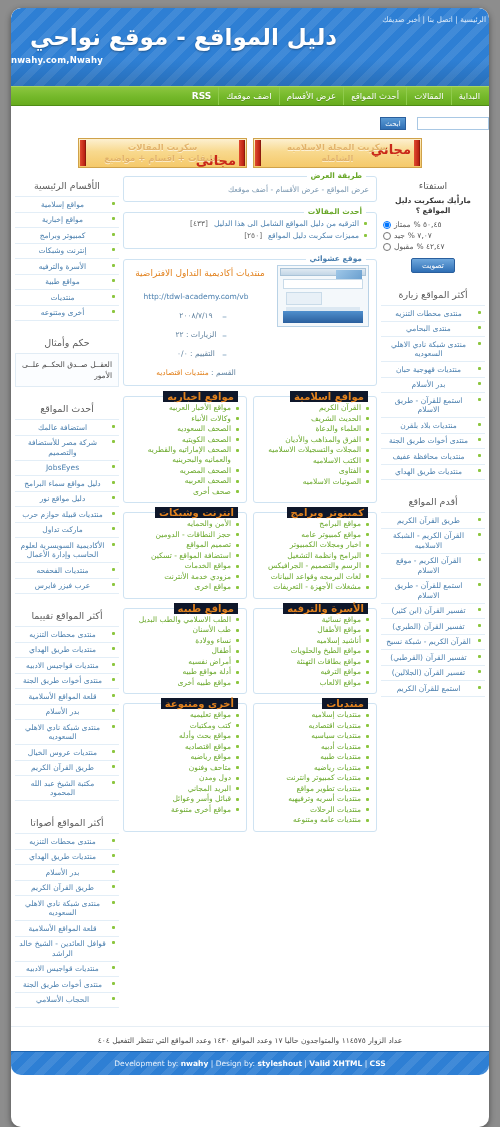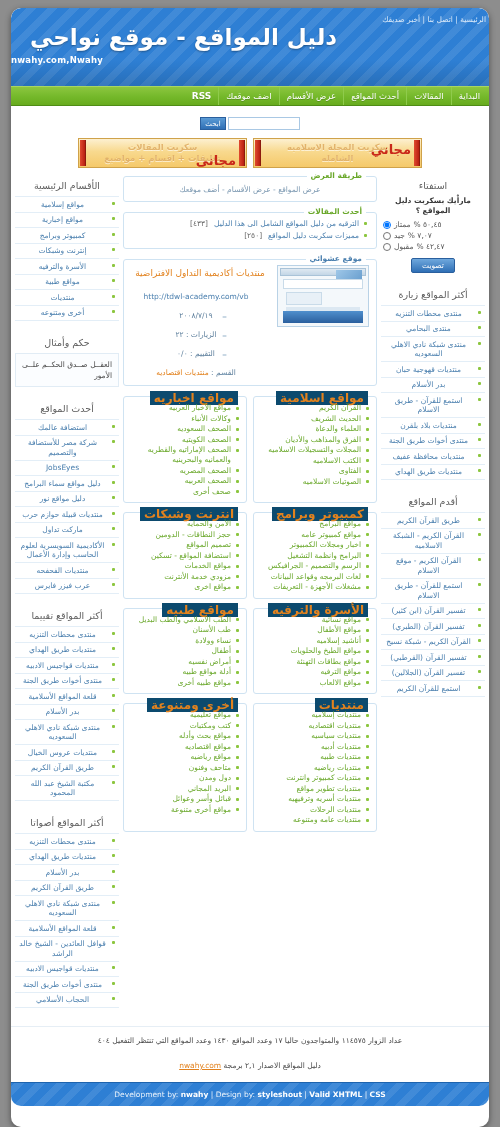--- a/index.html
+++ b/index.html
@@ -78,22 +78,22 @@
     padding: 0 7px;
     font-size: 8.5px; color: #ffffff; text-decoration: none;
     border-left: 1px solid #8fcb4c;
     text-shadow: 0 1px 0 rgba(0,0,0,.2);
     white-space: nowrap;
   }
   .nav a.rss { font-weight: bold; font-size: 9px; border-left: none; }
 
   
   .searchbar {
-    display: flex; justify-content: center; align-items: center;
-    gap: 3px; padding: 11px 0 8px 0;
+    display: flex; align-items: center;
+    gap: 12px; padding: 11px 0 8px 0;
     direction: rtl;
   }
   .searchbar input[type=text]{
     width: 72px; height: 13px;
     border: 1px solid #a9c8e4; background:#fff;
     font-size: 8px; outline: none;
   }
   .searchbar .sbtn {
     height: 13px; min-width: 26px;
     background: linear-gradient(to bottom,#5b9bd5,#2f6fb5);
@@ -193,21 +193,21 @@
     position: relative; background:#fff;
   }
   .fs > .leg {
     position: absolute; top: -6px; right: 10px;
     background: #fff; padding: 0 4px;
     font-size: 7.5px; font-weight: bold;
   }
   .leg.green { color:#6aa82b; }
   .leg.blue { color:#4a7fae; }
 
-  .view-line { text-align:center; font-size:7.5px; color:#7a97b0; padding:3px 0 1px 0; }
+  .view-line { font-size:7.5px; color:#7a97b0; padding:3px 0 1px 0; }
   .view-line a { color:#7a97b0; text-decoration:none; }
 
   ul.artlist { list-style:none; margin:0; padding:0; }
   ul.artlist li {
     font-size:7.5px; line-height:11px; position:relative;
     padding: 0 10px 1px 0; text-align:right;
   }
   ul.artlist li::before {
     content:""; position:absolute; right:2px; top:4px;
     width:3px;height:3px;background:#8cc63f;border-radius:1px;
@@ -244,22 +244,22 @@
      background: linear-gradient(135deg,#9fc7e8,#5d96c9); }
 
   
   .catgrid { display:flex; flex-direction:row; flex-wrap:wrap; gap:0 6px; }
   .catbox {
     width: calc(50% - 3px);
     border:1px solid #cfe3f2; border-radius:3px;
     position:relative; margin: 0 0 9px 0; padding:6px 6px 5px 6px;
     background:#fff;
   }
-  .catbox > .leg { position:absolute; top:-6px; right:8px; background:#0c4a6e;
-    padding:0 4px; font-size:12px; font-weight:bold; color:#e2821e; }
+  .catbox > .leg { position:absolute; top:-6px; right:8px; background:#0f172a;
+    padding:0 4px; font-size:10px; font-weight:bold; color:#e2821e; }
   ul.cats { list-style:none;margin:0;padding:0; }
   ul.cats li { font-size:7.5px; line-height:10px; position:relative;
     padding:0 9px 0.5px 0; text-align:right; }
   ul.cats li::before { content:""; position:absolute; right:1px; top:3.5px;
     width:3px;height:3px;background:#8cc63f;border-radius:1px; }
   ul.cats li a { color:#6aa82b; text-decoration:none; }
 
   
   .stats {
     text-align:center; font-size:7.5px; color:#4a4a4a;
@@ -612,23 +612,20 @@
           <li><a href="#">تفسير القرآن (القرطبي)</a></li>
           <li><a href="#">تفسير القرآن (الجلالين)</a></li>
           <li><a href="#">استمع للقرآن الكريم</a></li>
         </ul>
       </div>
     </div>
 
   </div>
 
   <div class="stats">عداد الزوار ١١٤٥٧٥ والمتواجدون حاليا ١٧ وعدد المواقع ١٤٣٠ وعدد المواقع التي تنتظر التفعيل ٤٠٤</div>
-  <div class="credit">
-    <span>دليل المواقع الاصدار ٢,١ برمجة </span><a href="#" class="nw">nwahy.com</a>
-  </div>
   <div class="footer">
     <div class="ftxt">
       <span>Development by:</span>
       <b>nwahy</b><span> | </span><span>Design by:</span>
       <b>styleshout</b><span> | </span><b>Valid XHTML</b><span> | </span><b>CSS</b>
     </div>
   </div>
 
 </div>
 

